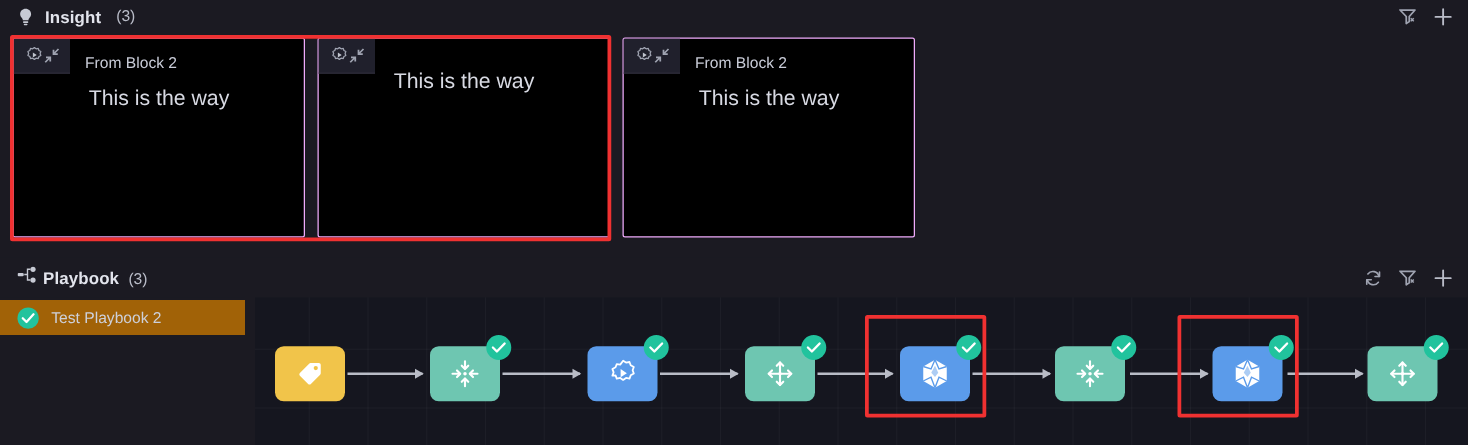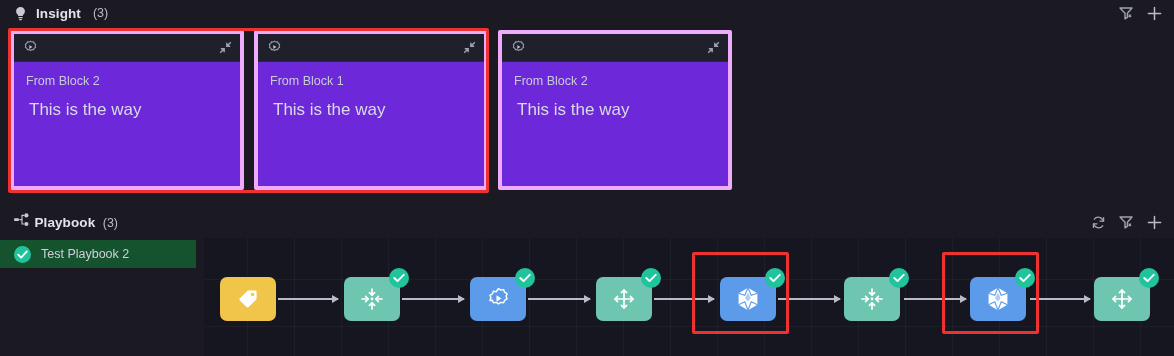--- a/index.html
+++ b/index.html
@@ -18,22 +18,22 @@
   }
   .section-head .title-wrap { display: flex; align-items: center; gap: 9px; }
   .section-title { font-size: 13.5px; font-weight: bold; color: #e2e4ec; letter-spacing: .1px; }
   .section-count { font-size: 12.5px; font-weight: normal; color: #b9bcc8; margin-left: 3px; }
   .head-icons { margin-left: auto; display: flex; align-items: center; gap: 13px; }
   .ico { display: inline-flex; align-items: center; justify-content: center; color: #9fa3b1; }
   .ico svg { display: block; }
 
   .cards-row { position: absolute; left: 10px; top: 30px; display: flex; gap: 10px; }
   .insight-card {
-    width: 234px; height: 160px; background: #6d28d9; border: 4px solid #f0abfc;
-    border-radius: 2px; display: flex; flex-direction: column;
+    width: 234px; height: 160px; background: #000000; border: 1px solid #f0abfc;
+    border-radius: 2px; display: flex; flex-direction: row;
   }
   .card-head {
     height: 28px; display: flex; align-items: center; padding: 0 8px 0 9px;
     border-bottom: 1px solid #2c2b38; background: #20202c;
   }
   .card-head .spacer { flex: 1; }
   .card-body { padding: 12px 10px 0 12px; }
   .card-from { font-size: 12.5px; color: #c9ccd8; }
   .card-text { font-size: 17px; color: #d8dae3; margin-top: 12px; padding-left: 3px; }
 
@@ -43,21 +43,21 @@
     border: 3px solid #f03131; border-radius: 2px; pointer-events: none;
   }
 
   
   .playbooks-section { position: absolute; left: 0; top: 206px; width: 1174px; height: 150px; background: #1b1a22; }
   .pb-head { display: flex; align-items: center; height: 32px; padding: 0 12px 0 14px; }
   .pb-body { position: absolute; left: 0; top: 32px; width: 1174px; height: 118px; display: flex; }
 
   .pb-list { width: 196px; padding-top: 2px; background: #1b1a22; }
   .pb-item { display: flex; align-items: center; gap: 10px; height: 28px; padding-left: 14px; cursor: pointer; }
-  .pb-item.selected { background: #14532d; }
+  .pb-item.selected { background: #a16207; }
   .pb-label { font-size: 12.5px; color: #cdd0da; }
   .check-badge {
     width: 17px; height: 17px; border-radius: 50%; background: #21c39d;
     display: flex; align-items: center; justify-content: center; flex: 0 0 17px;
   }
   .check-badge svg { display: block; }
 
   
   .pb-canvas {
     position: relative; flex: 1; margin-left: 8px; background: #15161f;
@@ -159,21 +159,20 @@
           </span>
           <span class="spacer"></span>
           <span class="ico">
             <svg width="13" height="13" viewBox="0 0 13 13">
               <path d="M11.8 1.2L7.8 5.2M7.8 1.8v3.4h3.4" fill="none" stroke="#9fa3b1" stroke-width="1.4"></path>
               <path d="M1.2 11.8l4-4M5.2 11.2V7.8H1.8" fill="none" stroke="#9fa3b1" stroke-width="1.4"></path>
             </svg>
           </span>
         </div>
         <div class="card-body">
-          <div class="card-from">From Block 1</div>
           <div class="card-text">This is the way</div>
         </div>
       </div>
 
       <div class="insight-card">
         <div class="card-head">
           <span class="ico">
             <svg width="15" height="15" viewBox="0 0 16 16">
               <path d="M8 1.2l1.5 1 1.8-.3.6 1.7 1.6.9-.6 1.7.6 1.7-1.6.9-.6 1.7-1.8-.3-1.5 1-1.5-1-1.8.3-.6-1.7-1.6-.9.6-1.7-.6-1.7 1.6-.9.6-1.7 1.8.3z" fill="none" stroke="#9fa3b1" stroke-width="1.1" stroke-linejoin="round"></path>
               <path d="M6.7 5.4l3.3 2.1-3.3 2.1z" fill="#bfc3cd"></path>

